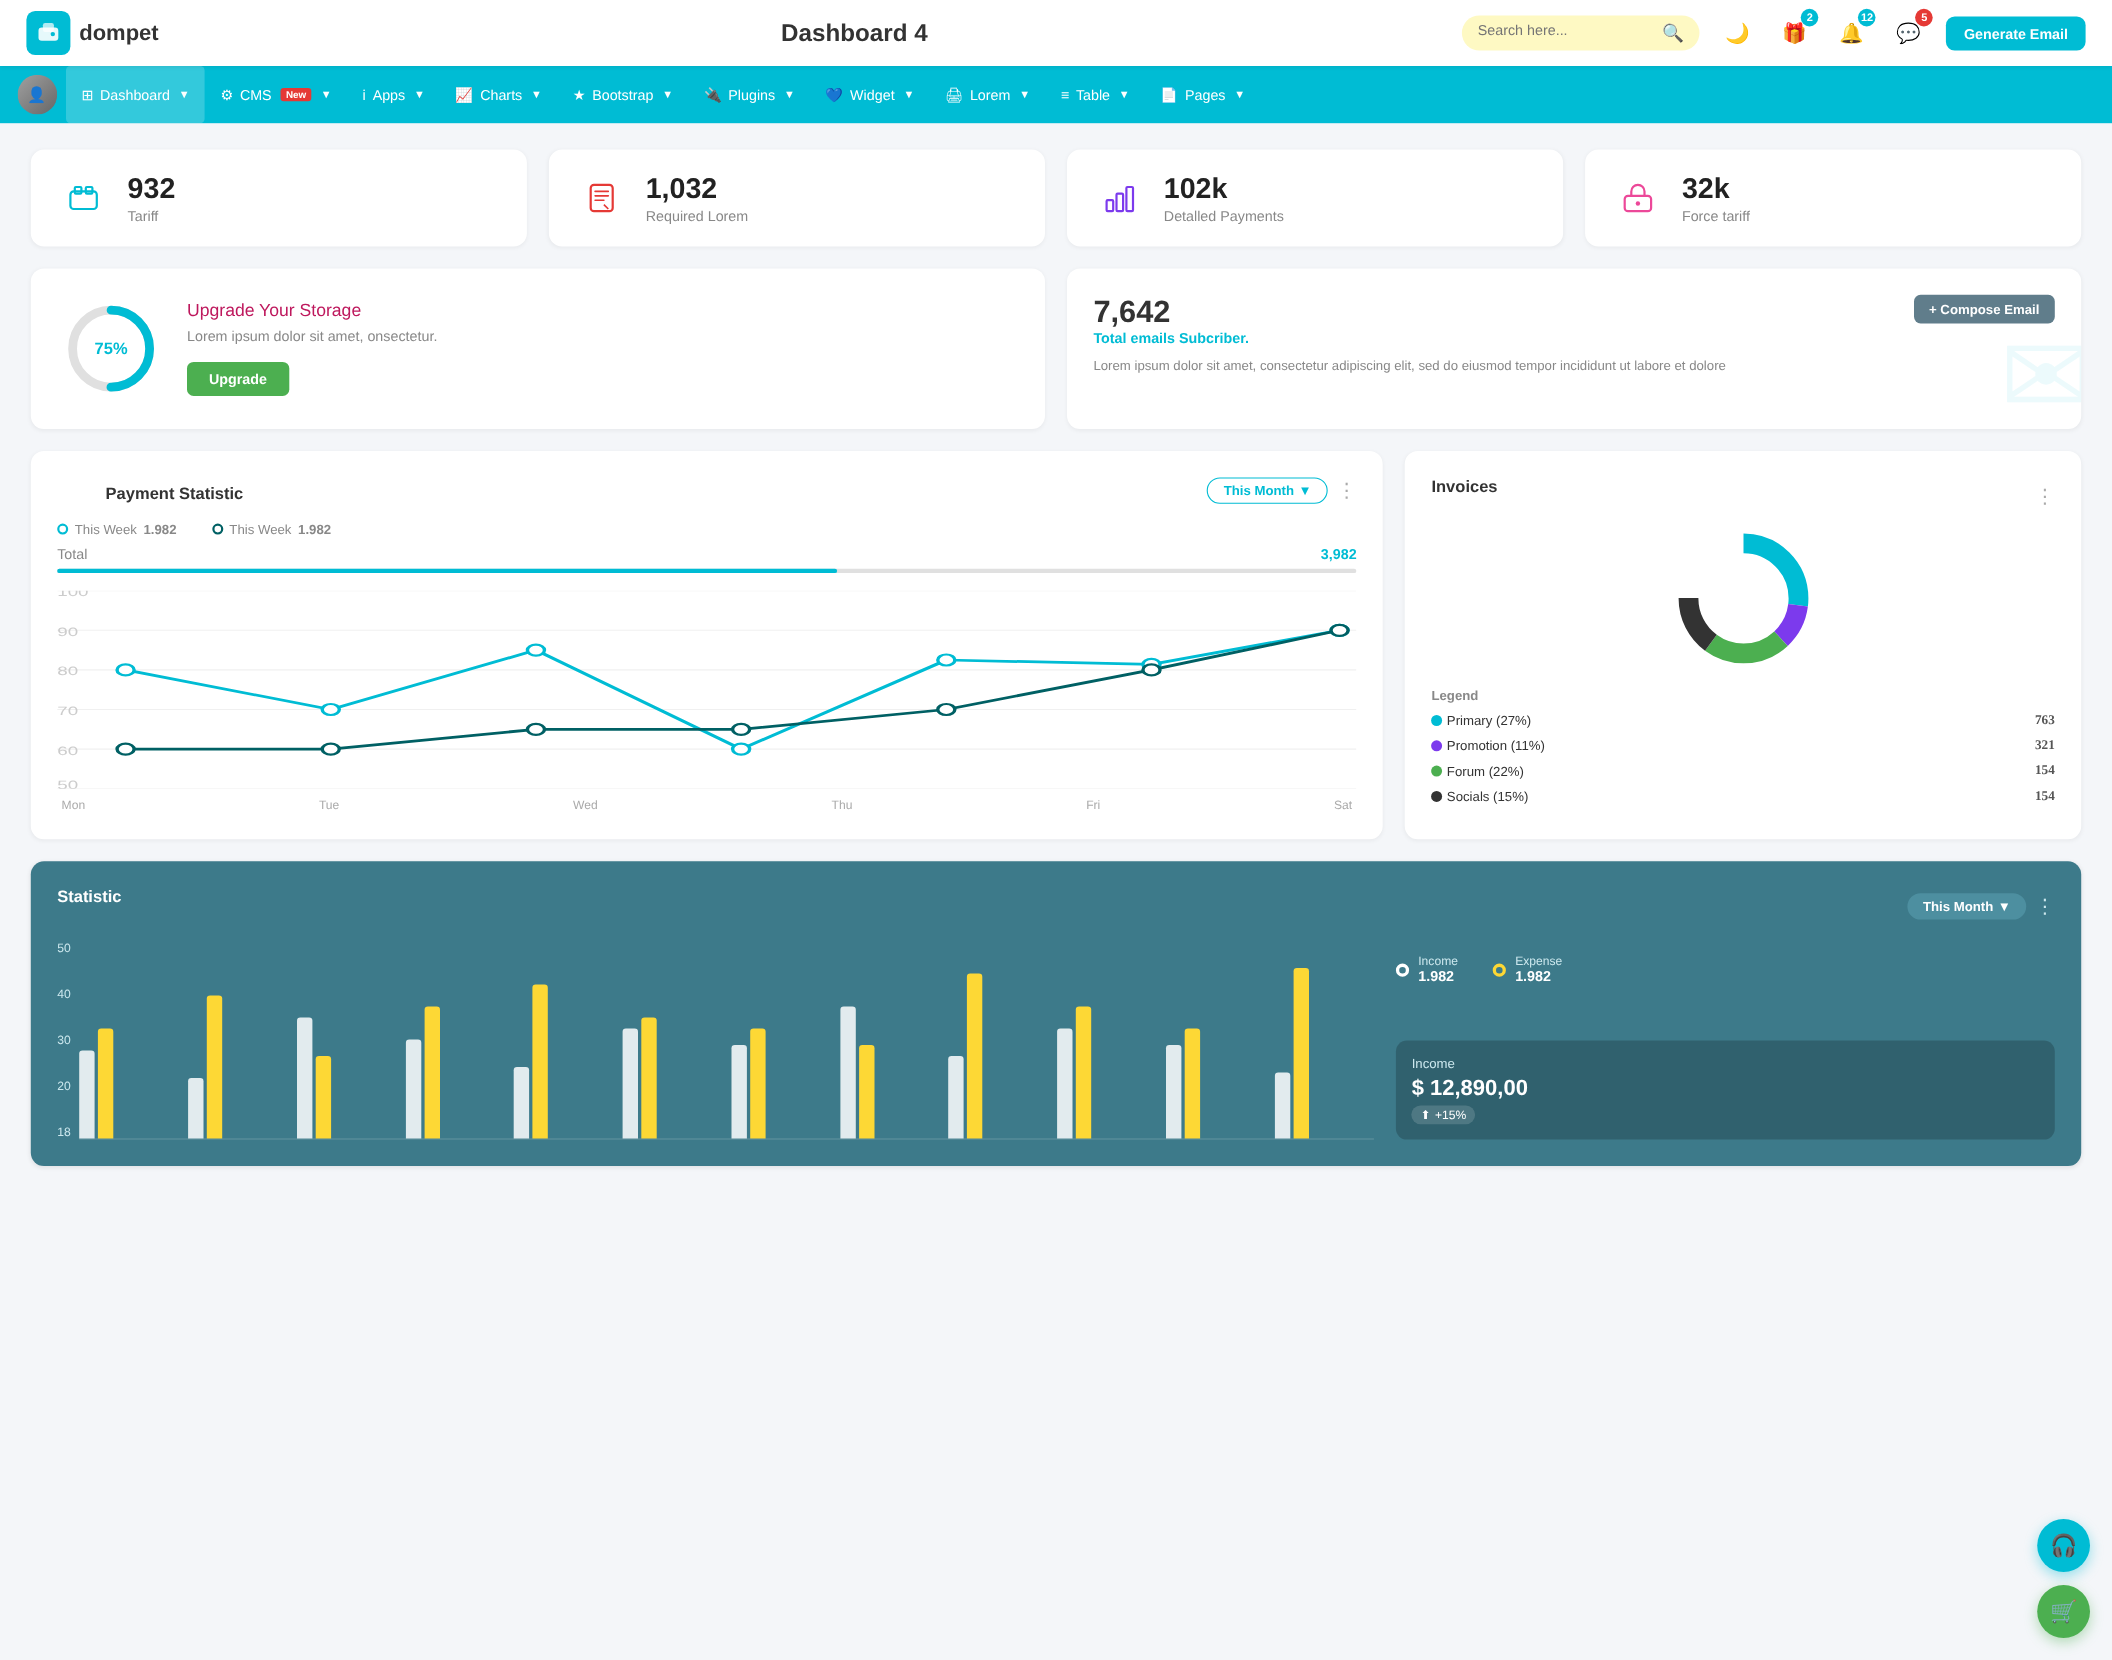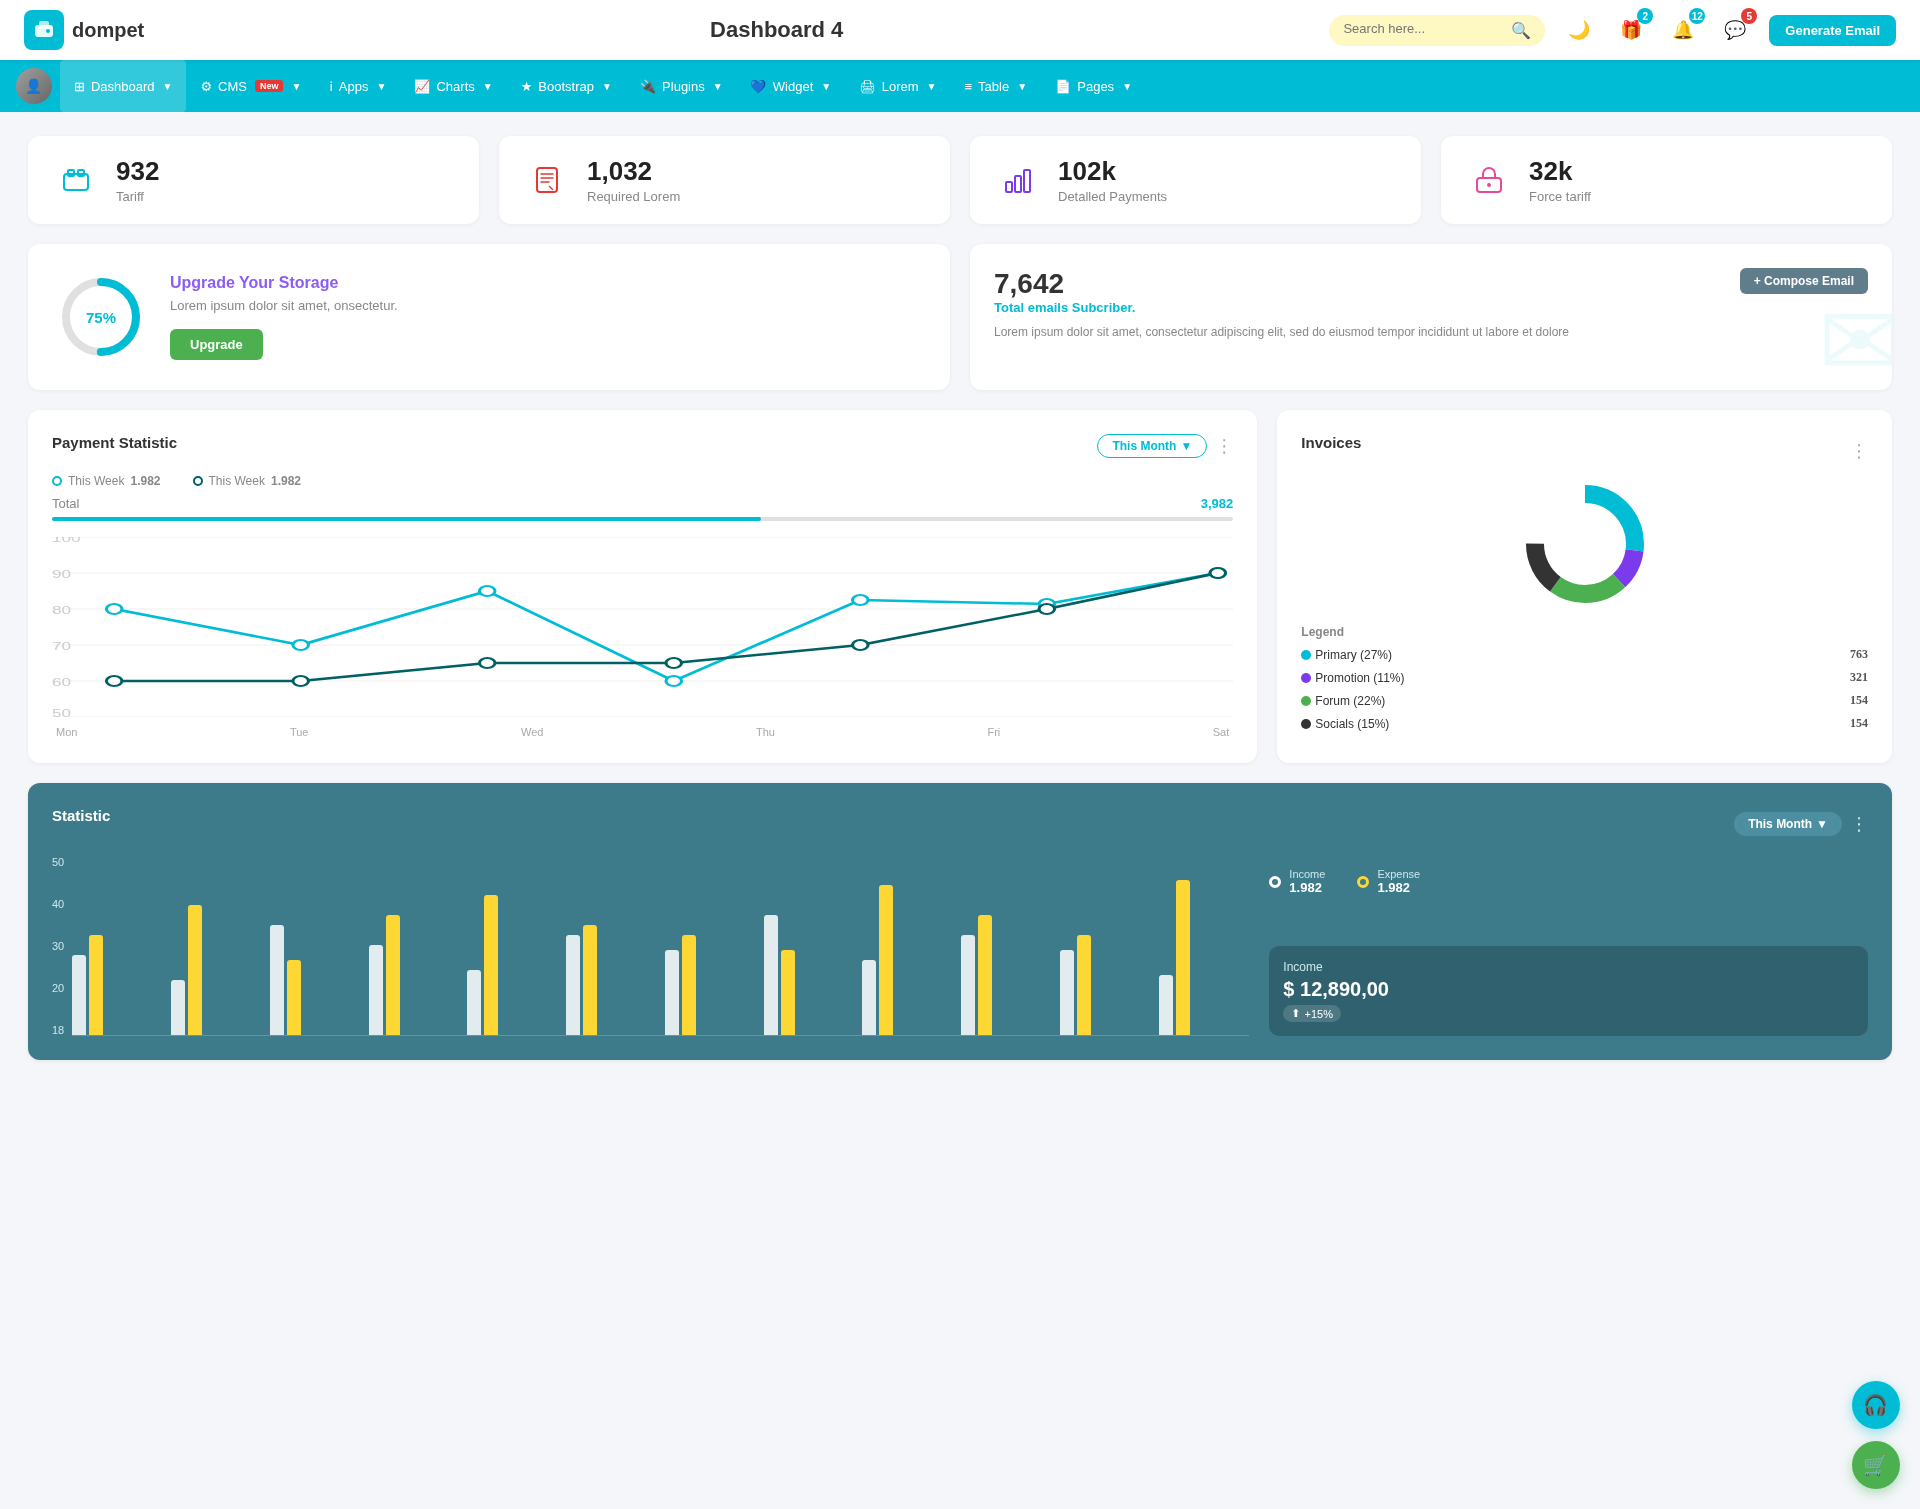--- a/index.html
+++ b/index.html
@@ -69,36 +69,36 @@
     .stat-icon.purple { color: #7c3aed; }
     .stat-icon.pink { color: #ec4899; }
     .stat-value { font-size: 26px; font-weight: 700; color: #222; }
     .stat-label { font-size: 13px; color: #888; margin-top: 2px; }
 
     
     .middle-section { display: grid; grid-template-columns: 1fr 1fr; gap: 20px; margin-bottom: 20px; }
     .storage-card { background: #fff; border-radius: 12px; padding: 28px; box-shadow: 0 1px 4px rgba(0,0,0,0.05); display: flex; align-items: center; gap: 24px; }
     .donut-container { position: relative; width: 90px; height: 90px; flex-shrink: 0; }
     .donut-label { position: absolute; top: 50%; left: 50%; transform: translate(-50%, -50%); font-size: 15px; font-weight: 700; color: #00bcd4; }
-    .storage-info h3 { font-size: 16px; font-weight: 700; color: #8b5cf6; margin-bottom: 6px; }
+    .storage-info h3 { font-size: 16px; font-weight: 400; color: #be185d; margin-bottom: 6px; }
     .storage-info p { font-size: 13px; color: #888; margin-bottom: 16px; }
     .upgrade-btn { background: #4caf50; color: #fff; border: none; border-radius: 6px; padding: 8px 20px; font-size: 13px; font-weight: 600; cursor: pointer; }
 
     .email-card { background: #fff; border-radius: 12px; padding: 24px; box-shadow: 0 1px 4px rgba(0,0,0,0.05); position: relative; overflow: hidden; }
     .email-card-header { display: flex; align-items: flex-start; justify-content: space-between; }
     .email-subscribers { font-size: 28px; font-weight: 700; color: #333; }
     .email-sub-label { color: #00bcd4; font-size: 13px; font-weight: 600; margin-bottom: 8px; }
     .email-desc { font-size: 12px; color: #888; line-height: 1.6; }
     .compose-btn { background: #607d8b; color: #fff; border: none; border-radius: 6px; padding: 6px 14px; font-size: 12px; font-weight: 600; cursor: pointer; white-space: nowrap; }
     .email-bg-icon { position: absolute; bottom: -10px; right: -10px; font-size: 100px; color: #e0f7fa; opacity: 0.6; }
 
     
     .charts-section { display: grid; grid-template-columns: 2fr 1fr; gap: 20px; margin-bottom: 20px; }
     .payment-card { background: #fff; border-radius: 12px; padding: 24px; box-shadow: 0 1px 4px rgba(0,0,0,0.05); }
-    .payment-header { display: flex; align-items: flex-start; justify-content: space-between; margin-bottom: 16px; }
+    .payment-header { display: flex; align-items: flex-end; justify-content: space-between; margin-bottom: 16px; margin-left: 44px; }
     .payment-title { font-size: 15px; font-weight: 700; color: #333; }
     .this-month-btn { border: 1px solid #00bcd4; color: #00bcd4; background: #fff; border-radius: 20px; padding: 4px 14px; font-size: 12px; font-weight: 600; cursor: pointer; display: flex; align-items: center; gap: 4px; }
     .legend-dot { display: flex; align-items: center; gap: 6px; font-size: 12px; color: #888; }
     .dot { width: 10px; height: 10px; border-radius: 50%; border: 2px solid; }
     .dot.teal { border-color: #00bcd4; }
     .dot.dark-teal { border-color: #006064; }
     .total-row { display: flex; align-items: center; justify-content: space-between; font-size: 13px; margin-bottom: 6px; }
     .total-label { color: #888; }
     .total-value { font-weight: 700; color: #00bcd4; }
     .total-bar { height: 4px; background: #e0e0e0; border-radius: 2px; margin-bottom: 16px; }

